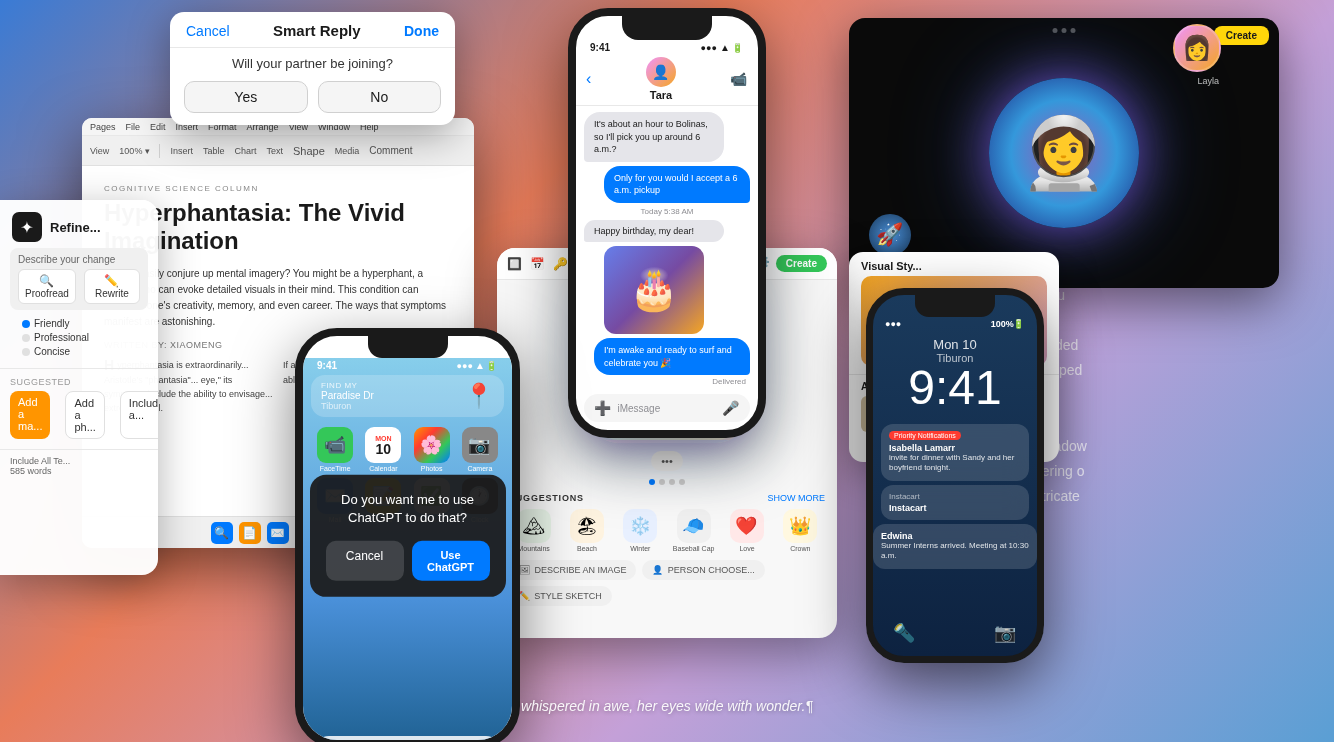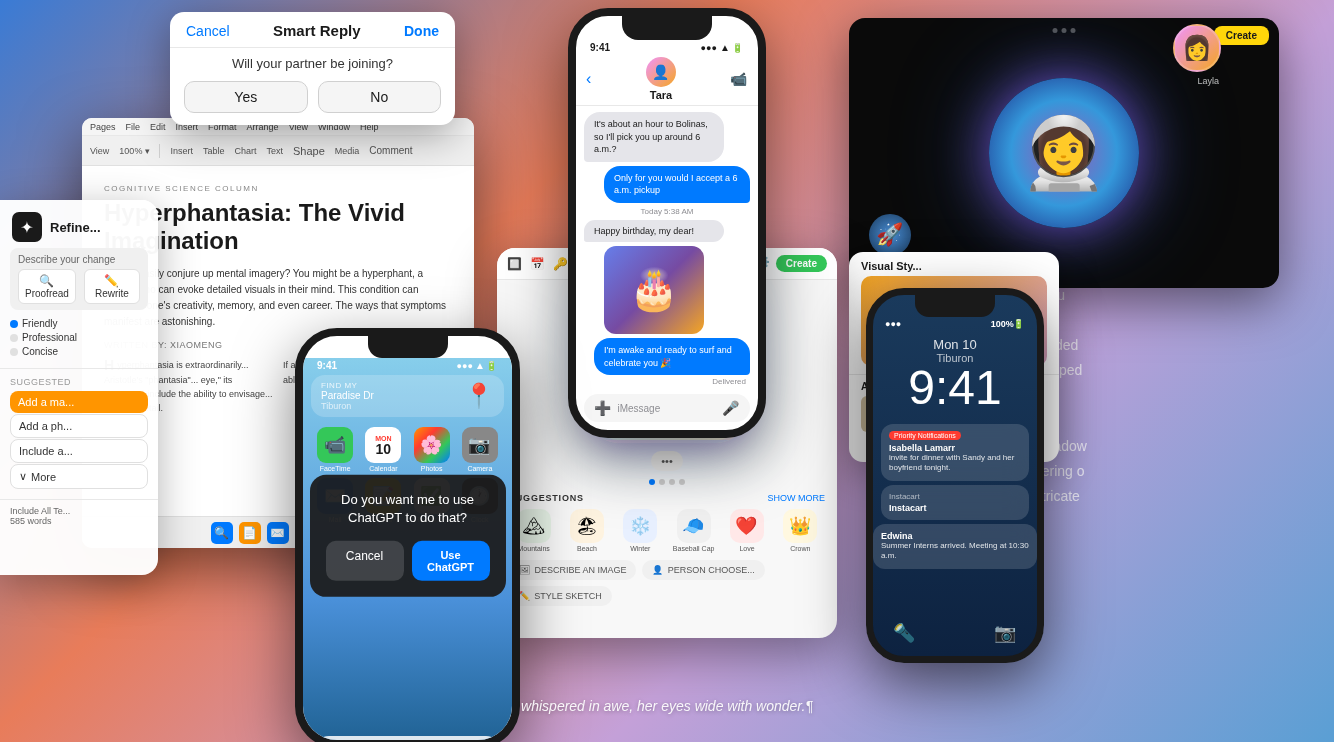--- a/index.html
+++ b/index.html
@@ -48,38 +48,38 @@
         <div style="font-size:12px;">🔍</div>
         <div>Proofread</div>
       </div>
       <div style="flex:1;background:white;border-radius:6px;padding:4px 6px;font-size:10px;text-align:center;color:#333;cursor:pointer;border:1px solid #e0e0e0;">
         <div style="font-size:12px;">✏️</div>
         <div>Rewrite</div>
       </div>
     </div>
   </div>
 
-  <div style="padding:0 10px 4px;">
+  <div style="padding:0 10px 4px;margin-left:12px;">
     <div style="display:flex;align-items:center;gap:4px;margin-bottom:3px;">
       <span style="width:8px;height:8px;border-radius:50%;background:#007AFF;display:inline-block;"></span>
       <span style="font-size:10px;color:#333;">Friendly</span>
     </div>
     <div style="display:flex;align-items:center;gap:4px;margin-bottom:3px;">
       <span style="width:8px;height:8px;border-radius:50%;background:#e0e0e0;display:inline-block;"></span>
       <span style="font-size:10px;color:#333;">Professional</span>
     </div>
     <div style="display:flex;align-items:center;gap:4px;margin-bottom:3px;">
       <span style="width:8px;height:8px;border-radius:50%;background:#e0e0e0;display:inline-block;"></span>
       <span style="font-size:10px;color:#333;">Concise</span>
     </div>
   </div>
   <div style="border-top:1px solid #e8e8e8;margin:4px 0;"></div>
   <div style="padding:4px 10px;">
     <div style="font-size:9px;color:#999;text-transform:uppercase;letter-spacing:0.5px;margin-bottom:4px;">Suggested</div>
-    <div style="display:flex;flex-direction:column;gap:1px;">
+    <div style="display:flex;gap:15px;">
       <div style="background:#ff9500;color:white;border-radius:8px;padding:5px 8px;font-size:11px;cursor:pointer;">Add a ma...</div>
       <div style="background:white;border:1px solid #e0e0e0;border-radius:8px;padding:5px 8px;font-size:11px;color:#333;cursor:pointer;">Add a ph...</div>
       <div style="background:white;border:1px solid #e0e0e0;border-radius:8px;padding:5px 8px;font-size:11px;color:#333;cursor:pointer;">Include a...</div>
       <div style="background:white;border:1px solid #e0e0e0;border-radius:8px;padding:5px 8px;font-size:11px;color:#333;cursor:pointer;display:flex;align-items:center;gap:4px;">
         <span>∨</span>
         <span>More</span>
       </div>
     </div>
   </div>
   <div style="border-top:1px solid #e8e8e8;margin:6px 0 0;padding:6px 10px 0;">

